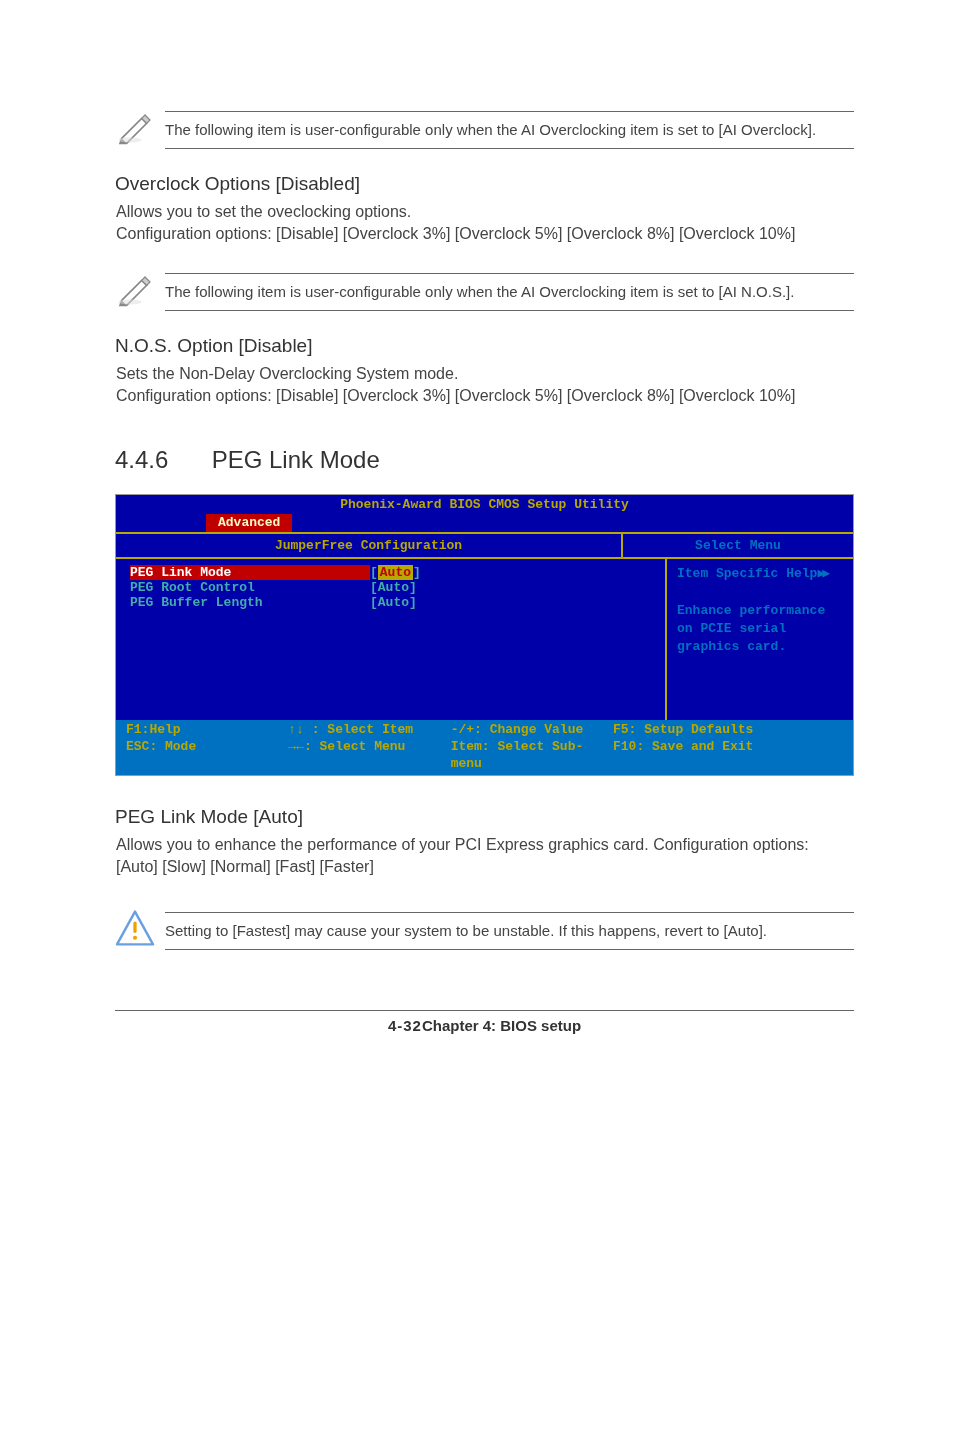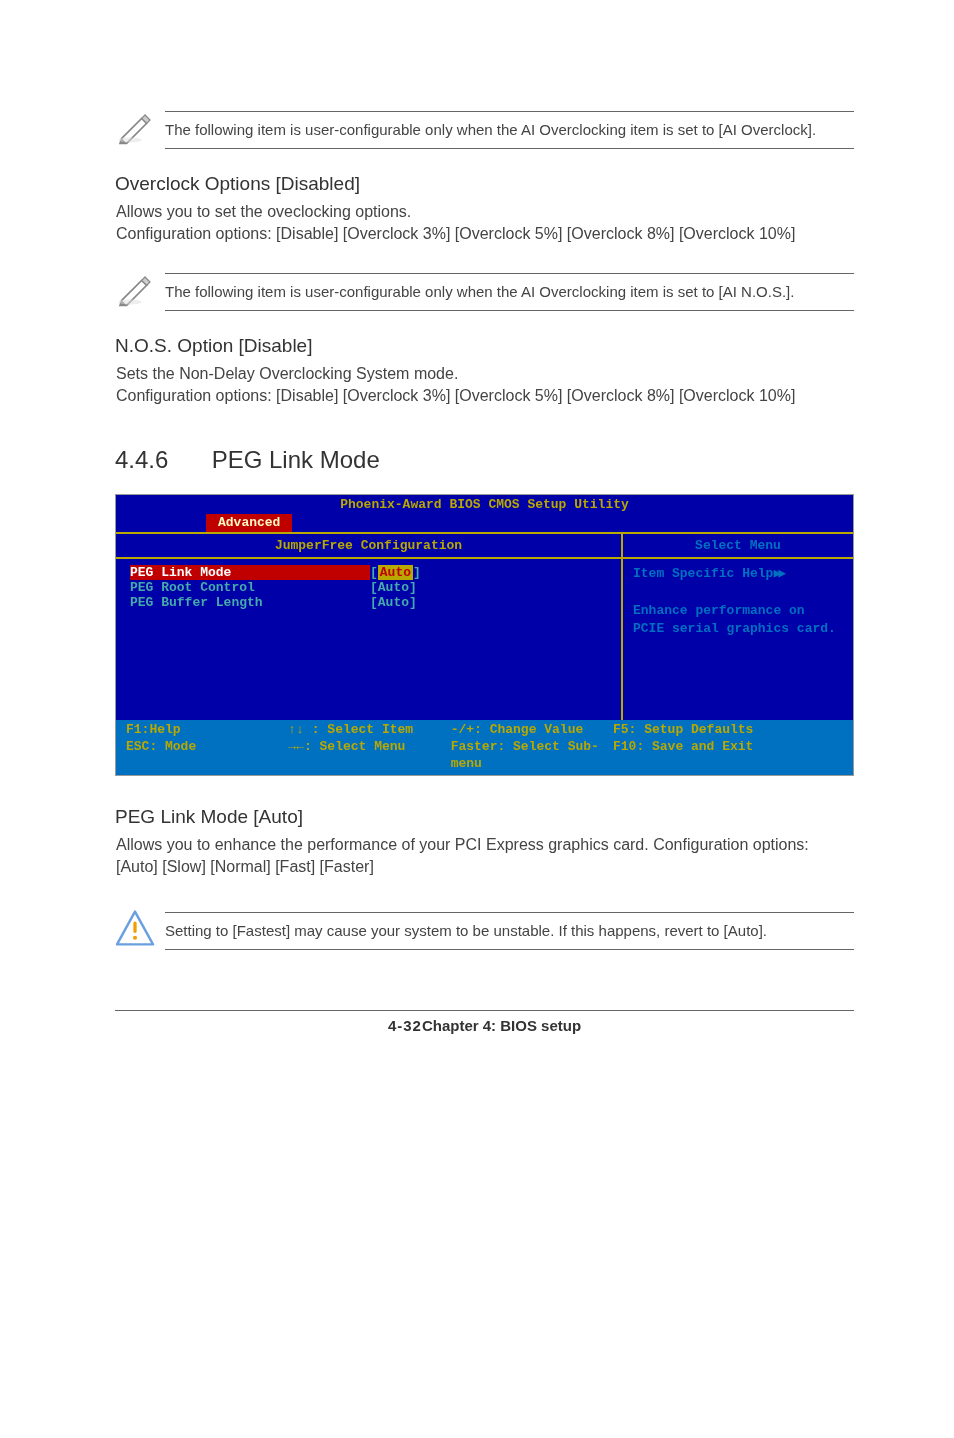--- a/index.html
+++ b/index.html
@@ -103,21 +103,21 @@
   }
   .bios-body {
     display: flex;
   }
   .bios-main {
     flex: 1;
     border-right: 2px solid #b8a800;
     padding: 6px 14px 110px 14px;
   }
   .bios-help {
-    width: 230px;
+    width: 186px;
     padding: 6px 10px;
     color: #0070c0;
     box-sizing: border-box;
     line-height: 1.4;
   }
   .bios-help .arrows { letter-spacing: -3px; }
   .bios-item {
     display: flex;
     justify-content: flex-start;
   }
@@ -226,21 +226,21 @@
       <div>
         <span>F1:Help</span><br>
         <span>ESC: Mode</span>
       </div>
       <div>
         <span>↑↓ : Select Item</span><br>
         <span>→←: Select Menu</span>
       </div>
       <div>
         <span>-/+: Change Value</span><br>
-        <span>Faster: Select Sub-menu</span>
+        <span>Item: Select Sub-menu</span>
       </div>
       <div class="right">
         <span>F5: Setup Defaults</span><br>
         <span>F10: Save and Exit</span>
       </div>
     </div>
   </div>
 
   <h2 class="subhead" style="margin-top:30px">PEG Link Mode [Auto]</h2>
   <p class="body">Allows you to enhance the performance of your PCI Express graphics card. Configuration options: [Auto] [Slow] [Normal] [Fast] [Faster]</p>

